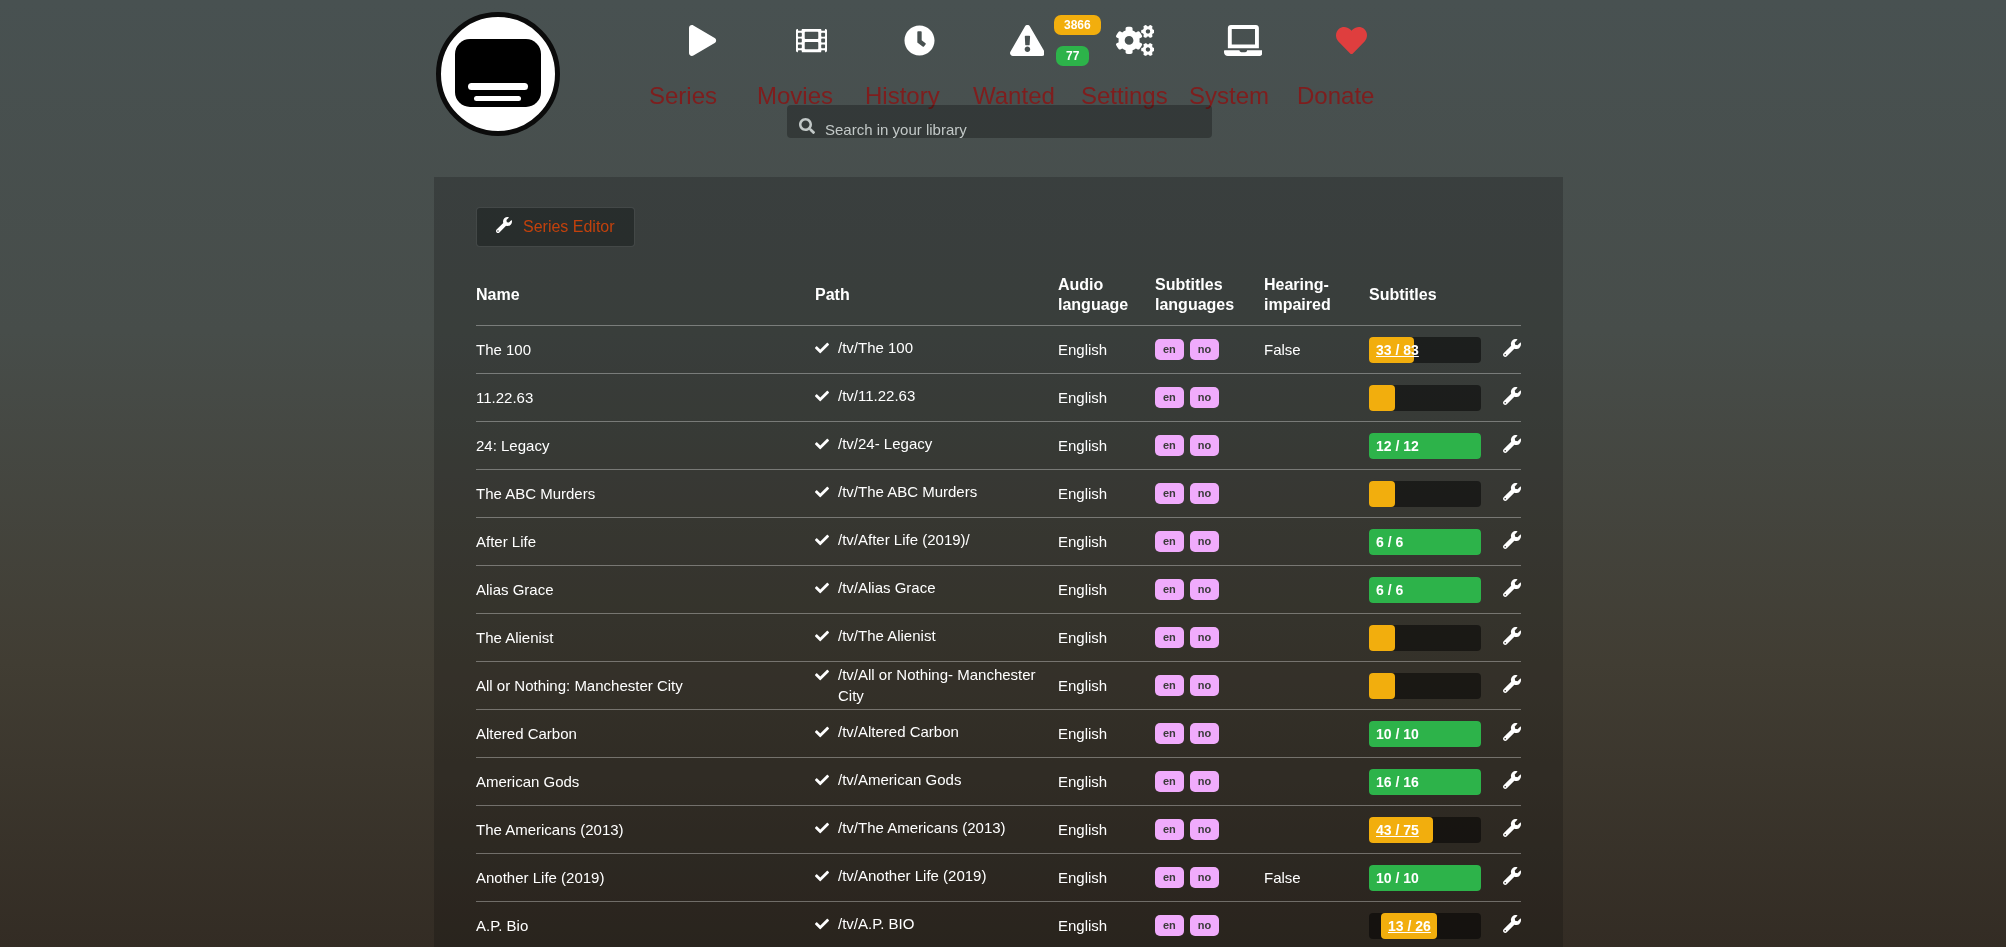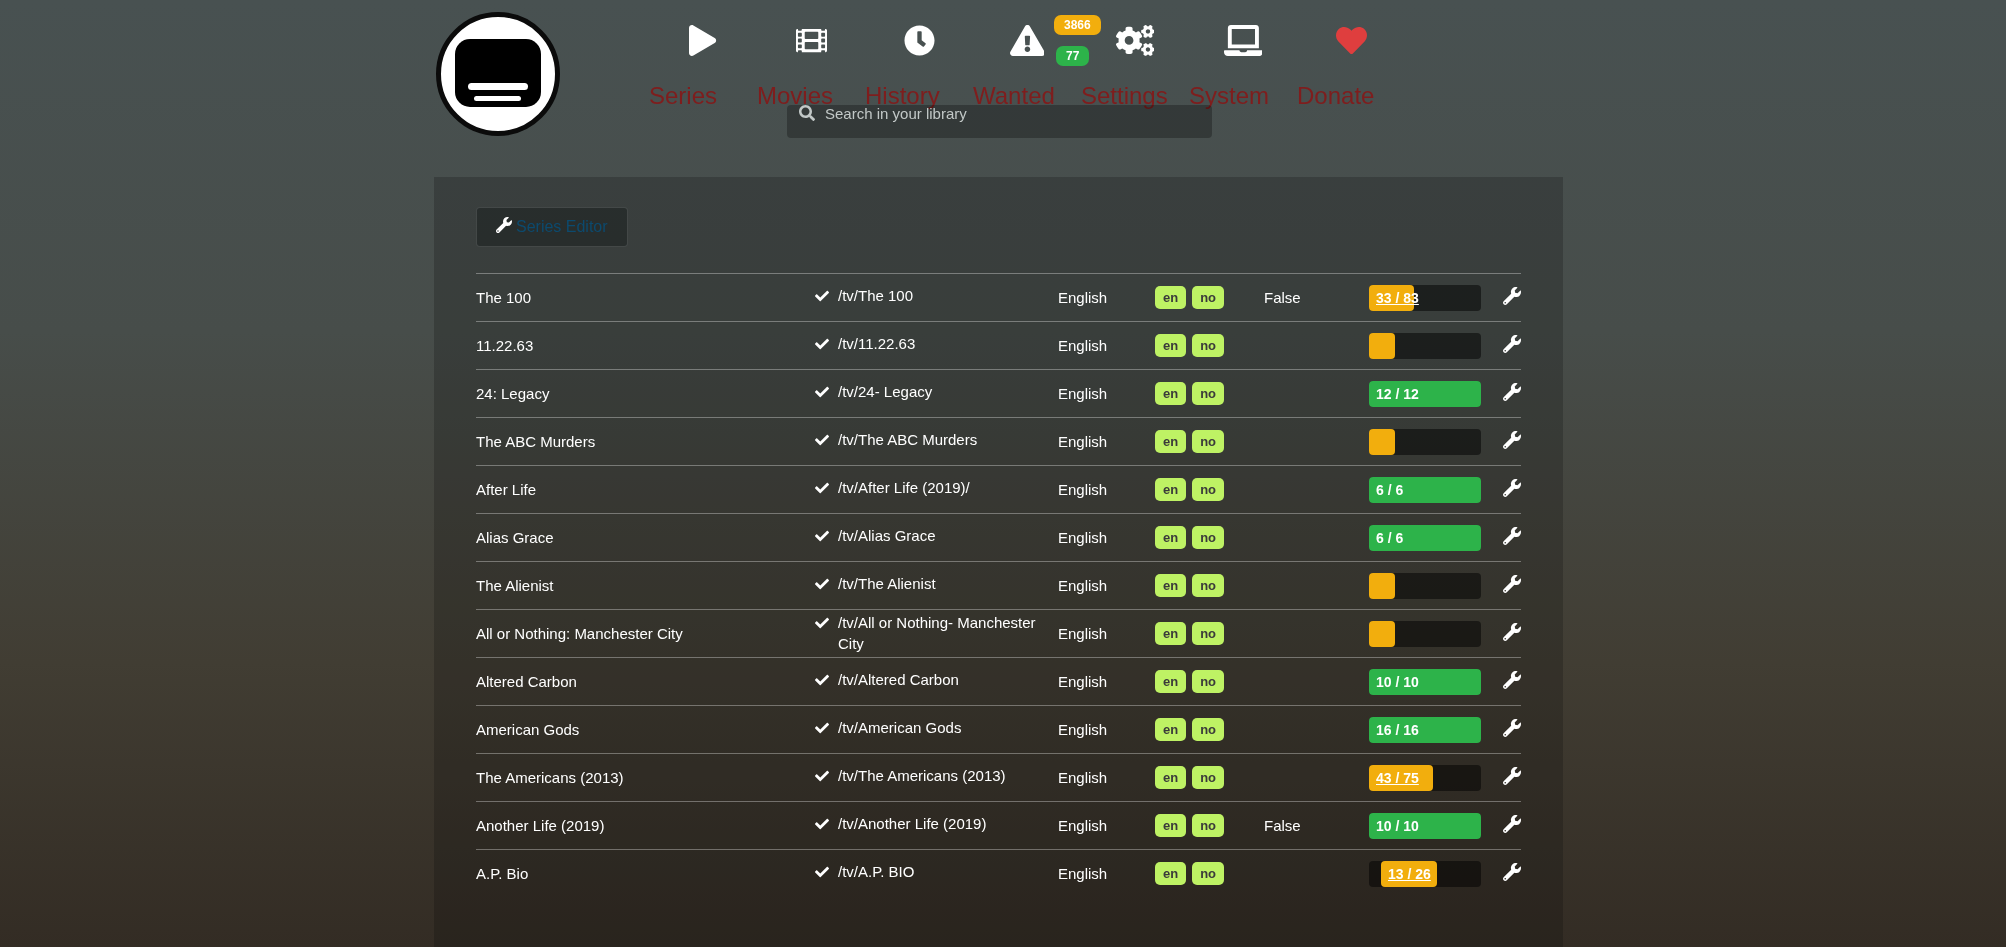--- a/index.html
+++ b/index.html
@@ -31,60 +31,60 @@
   .nav-badge {
     position: absolute; font-size: 12px; font-weight: 700; color: #fff;
     padding: 4px 10px; border-radius: 7px; line-height: 1;
   }
   .nav-badge.orange { background: var(--orange); left: 81px; top: -5px; }
   .nav-badge.green  { background: var(--green);  left: 83px; top: 26px; }
 
   .search-wrap {
     position: absolute; left: 787px; top: 105px; width: 425px; height: 33px;
     background: rgba(0,0,0,0.28); border-radius: 4px;
-    display: flex; align-items: flex-start; padding: 0 12px; gap: 10px;
+    display: flex; align-items: flex-end; padding: 0 12px; gap: 10px;
   }
   .search-wrap svg { width: 16px; height: 16px; fill: #c2c8c7; flex: 0 0 auto; }
   .search-wrap input {
     flex: 1; background: transparent; border: none; outline: none;
     color: #fff; font-size: 15px; font-family: "Liberation Sans", sans-serif;
   }
   .search-wrap input::placeholder { color: #c2c8c7; }
 
   
   .panel {
     position: absolute; left: 434px; top: 177px; width: 1129px; bottom: -20px;
     background: rgba(8,8,8,0.22);
   }
   .btn-series-editor {
-    display: inline-flex; align-items: center; gap: 4px;
+    display: inline-flex; align-items: center; gap: 11px;
     margin: 30px 0 0 42px; padding: 9px 19px;
     background: rgba(10,14,14,0.35); border: 1px solid rgba(255,255,255,0.13);
-    border-radius: 4px; color: #0c4a6e; font-size: 16px; cursor: pointer;
+    border-radius: 4px; color: #c2410c; font-size: 16px; cursor: pointer;
     font-family: "Liberation Sans", sans-serif;
   }
   .btn-series-editor svg { width: 16px; height: 16px; fill: #fff; }
 
   .table { margin: 26px 42px 0 42px; }
   .thead { display: flex; align-items: center; min-height: 52px; padding-bottom: 8px; }
   .hcell { font-weight: 700; font-size: 16px; line-height: 1.25; padding-right: 14px; }
   .trow { display: flex; align-items: center; min-height: 48px; border-top: 1px solid rgba(255,255,255,0.33); font-size: 15px; }
   .cell { padding-right: 14px; }
 
   .c-name { width: 339px; }
   .c-path { width: 243px; display: flex; align-items: flex-start; gap: 9px; line-height: 1.35; }
   .c-path svg { width: 14px; height: 14px; fill: #fff; flex: 0 0 auto; margin-top: 3px; }
   .c-audio { width: 97px; }
   .c-langs { width: 109px; display: flex; gap: 6px; }
   .c-hi { width: 105px; }
   .c-subs { width: 121px; }
   .c-actions { width: 31px; display: flex; justify-content: flex-end; padding-right: 0; }
 
   .lang-badge {
-    background: #bef264; color: #3a3a3a; font-size: 13px; font-weight: 700;
+    background: #f0abfc; color: #3a3a3a; font-size: 11px; font-weight: 700;
     padding: 5px 8px; border-radius: 5px; line-height: 1; text-align: center;
   }
   .progress { width: 112px; height: 26px; background: rgba(0,0,0,0.5); border-radius: 4px; }
   .progress-fill {
     height: 26px; border-radius: 4px; min-width: 8px;
     white-space: nowrap; overflow: visible;
     font-size: 14px; font-weight: 700; line-height: 26px; padding-left: 7px; color: #fff;
   }
   .progress-fill.orange { background: var(--orange); text-decoration: underline; }
   .progress-fill.green  { background: var(--green); }
@@ -171,20 +171,29 @@
 
 <main class="panel">
   <button class="btn-series-editor">
     <span id="btn-wrench-slot"><svg viewBox="0 0 512 512">
           <path d="M507.73 109.1c-2.24-9.03-13.54-12.09-20.12-5.51l-74.36 74.36-67.88-11.31-11.31-67.88 74.36-74.36c6.62-6.62 3.43-17.9-5.66-20.16-47.38-11.74-99.55.91-136.58 37.93-39.64 39.64-50.55 97.1-34.05 147.2L18.74 402.76c-24.99 24.99-24.99 65.51 0 90.5 24.99 24.99 65.51 24.99 90.5 0l213.21-213.21c50.12 16.71 107.47 5.68 147.37-34.22 37.07-37.07 49.7-89.32 37.91-136.73zM64 472c-13.25 0-24-10.75-24-24 0-13.26 10.75-24 24-24s24 10.74 24 24c0 13.25-10.75 24-24 24z"></path>
         </svg></span>
     <span>Series Editor</span>
   </button>
 
   <div class="table">
+    <div class="thead" id="thead">
+        <div class="hcell c-name">Name</div>
+        <div class="hcell c-path">Path</div>
+        <div class="hcell c-audio">Audio language</div>
+        <div class="hcell c-langs">Subtitles languages</div>
+        <div class="hcell c-hi">Hearing-impaired</div>
+        <div class="hcell c-subs">Subtitles</div>
+        <div class="hcell c-actions"></div>
+      </div>
     <div class="tbody" id="tbody">
         <div class="trow">
           <div class="cell c-name">The 100</div>
           <div class="cell c-path">
             <span><svg viewBox="0 0 512 512">
                 <path d="M173.898 439.404l-166.4-166.4c-9.997-9.997-9.997-26.206 0-36.204l36.203-36.204c9.997-9.998 26.207-9.998 36.204 0L192 312.69 432.095 72.596c9.997-9.997 26.207-9.997 36.204 0l36.203 36.204c9.997 9.997 9.997 26.206 0 36.204l-294.4 294.401c-9.998 9.997-26.207 9.997-36.204-.001z"></path>
               </svg></span>
             <span>/tv/The 100</span>
           </div>
           <div class="cell c-audio">English</div>

